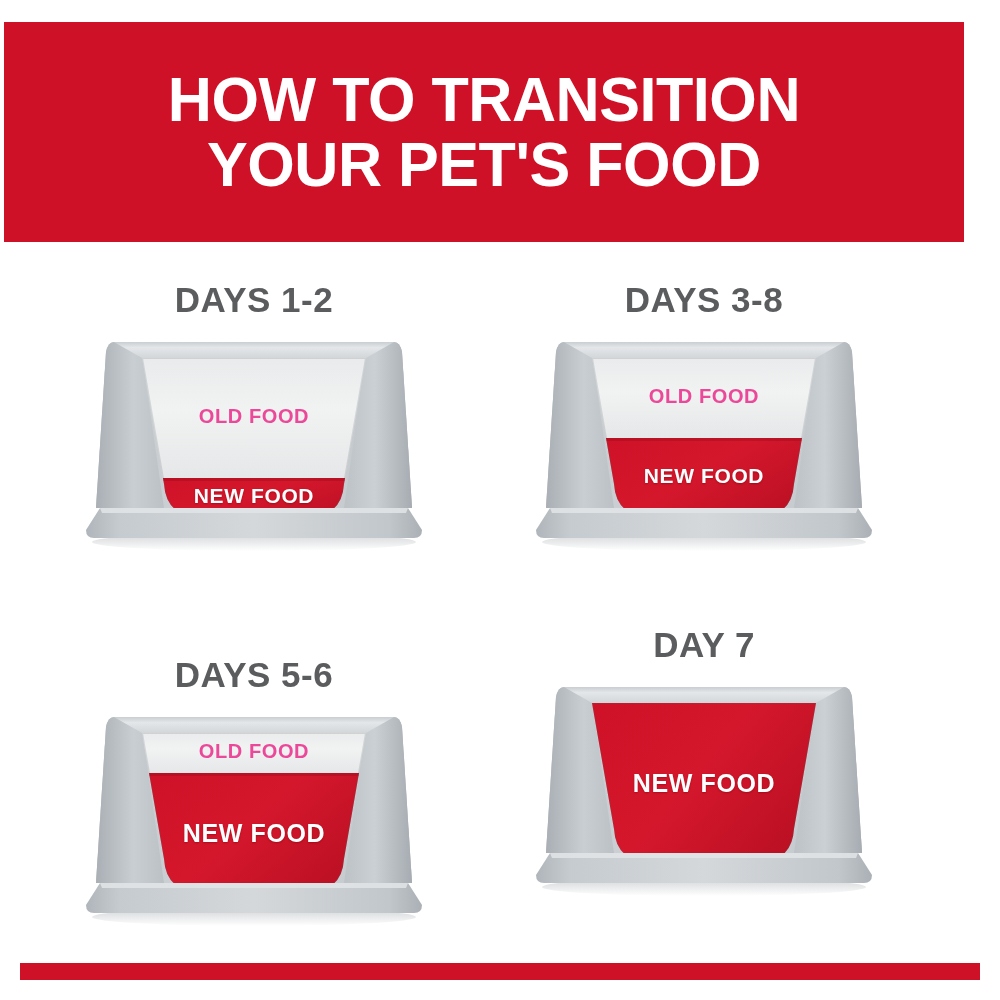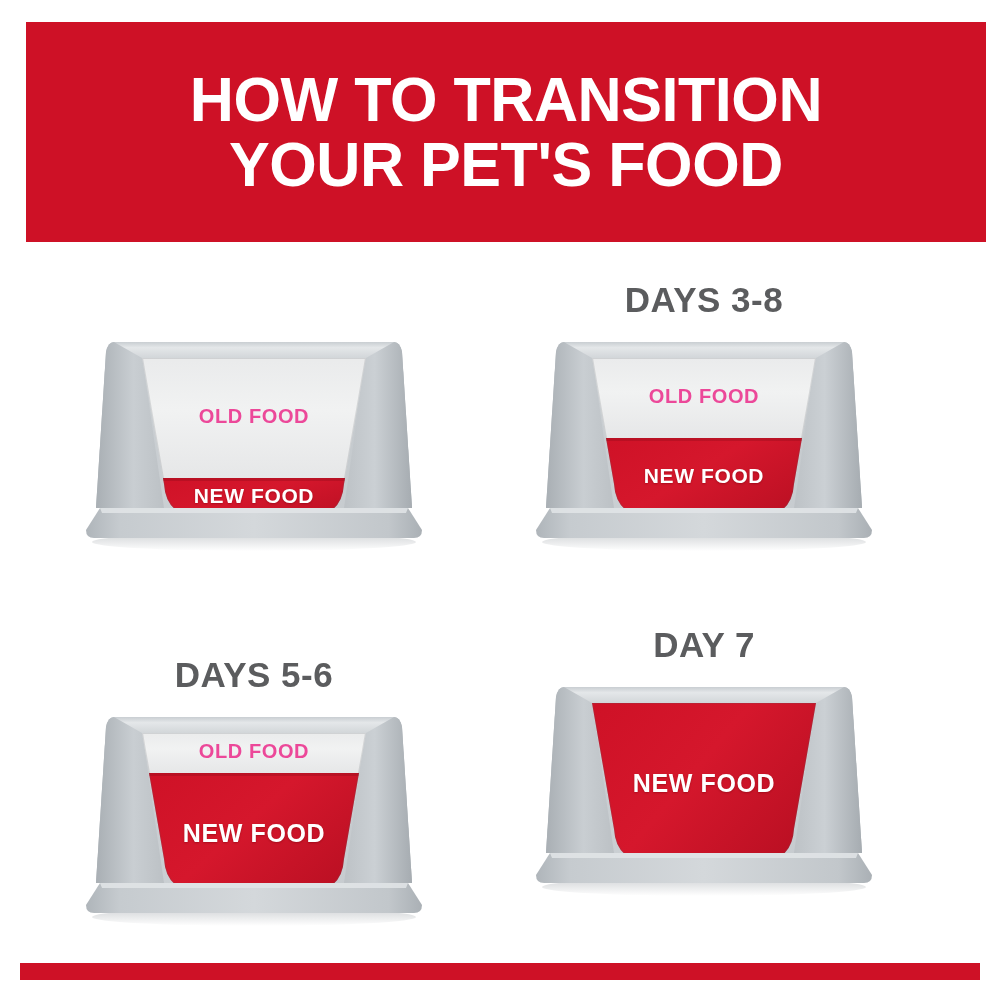--- a/index.html
+++ b/index.html
@@ -7,21 +7,21 @@
     width:1000px;height:1000px;
     background:#ffffff;
     font-family:"Liberation Sans", sans-serif;
     overflow:hidden;
     position:relative;
   }
   #stage{position:absolute;left:0;top:0;width:1000px;height:1000px;background:#fff;}
 
   
   .banner{
-    position:absolute;left:26px;top:22px;width:960px;height:220px;
+    position:absolute;left:4px;top:22px;width:960px;height:220px;
     background:#CE1126;
     display:flex;align-items:center;justify-content:center;
     text-align:center;
   }
   .banner-title{
     color:#ffffff;
     font-weight:bold;
     font-size:63px;
     line-height:1.03;
     letter-spacing:-0.5px;
@@ -80,20 +80,21 @@
 <div id="stage">
 
   <div class="banner">
     <div class="banner-title">HOW TO TRANSITION
 YOUR PET'S FOOD</div>
   </div>
 
   <div class="grid">
 
     <div class="cell c0">
+      <div class="day-label">DAYS 1-2</div>
       <div class="bowl">
   <svg viewBox="0 0 348 228" xmlns="http://www.w3.org/2000/svg">
     <defs>
       <linearGradient id="gb0" x1="0" y1="0" x2="1" y2="0">
         <stop offset="0%" stop-color="#AFB5BA"></stop>
         <stop offset="10%" stop-color="#C6CBCF"></stop>
         <stop offset="50%" stop-color="#D4D8DB"></stop>
         <stop offset="90%" stop-color="#C2C7CB"></stop>
         <stop offset="100%" stop-color="#AAB0B5"></stop>
       </linearGradient>

